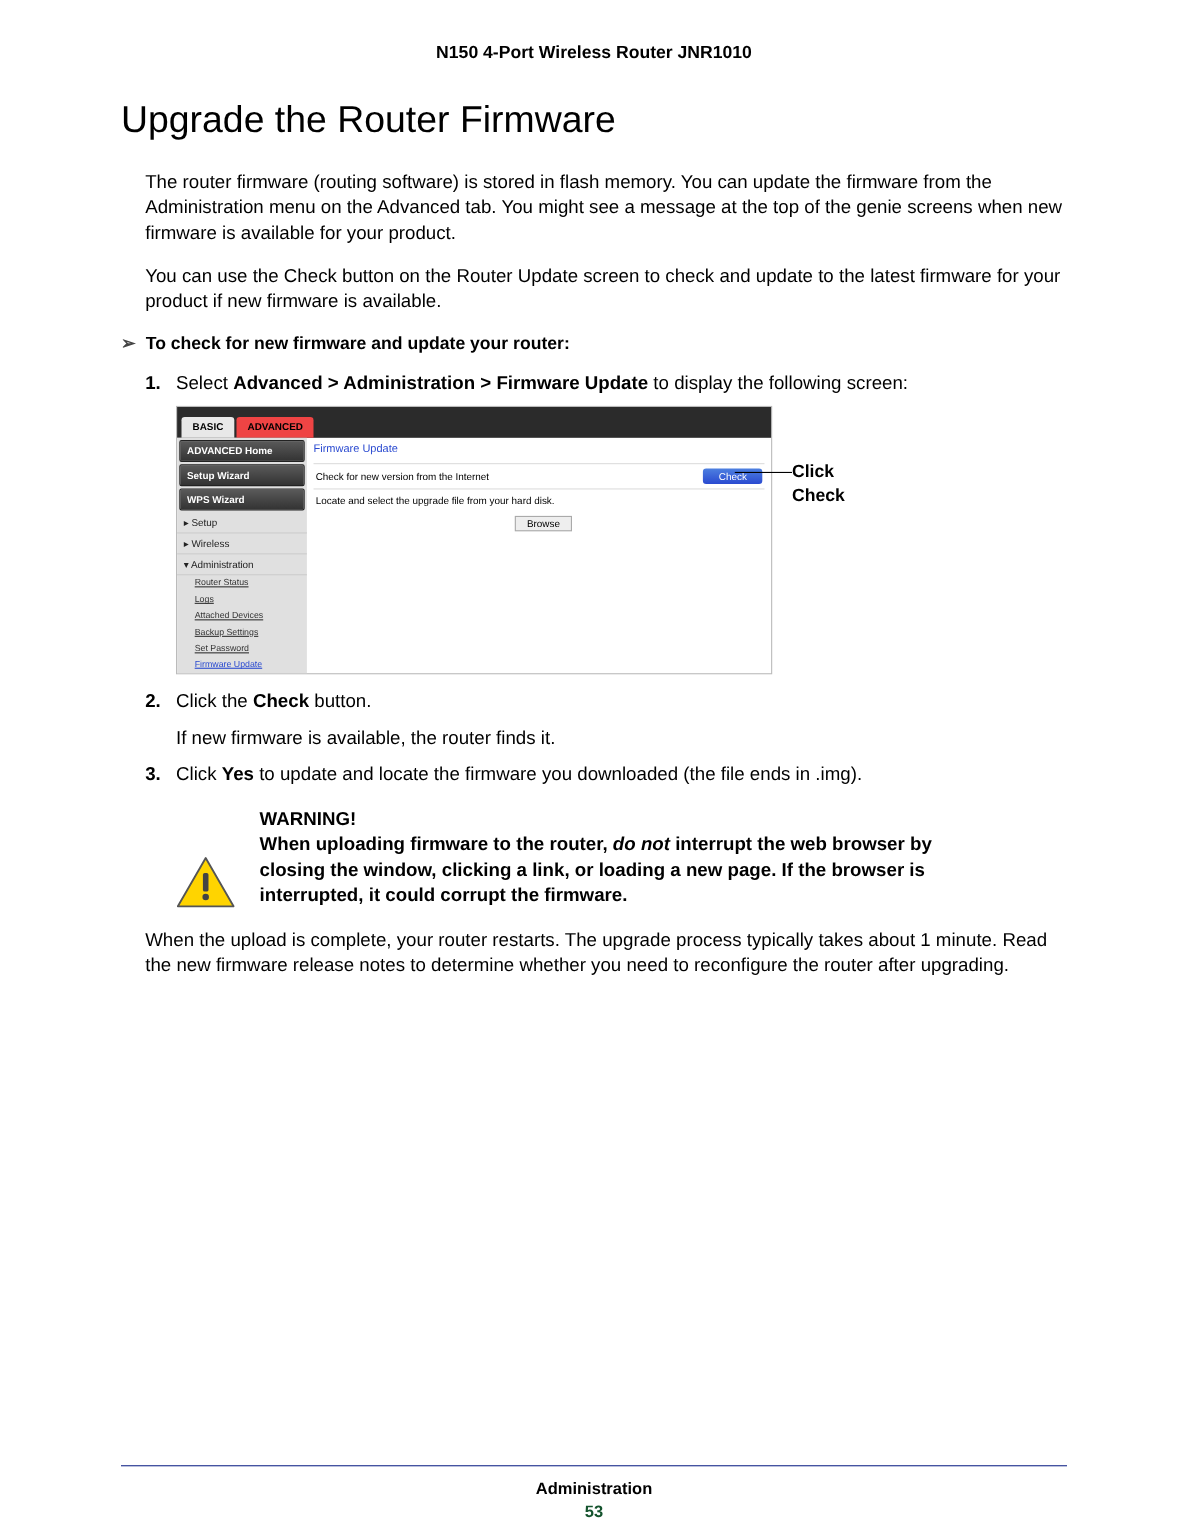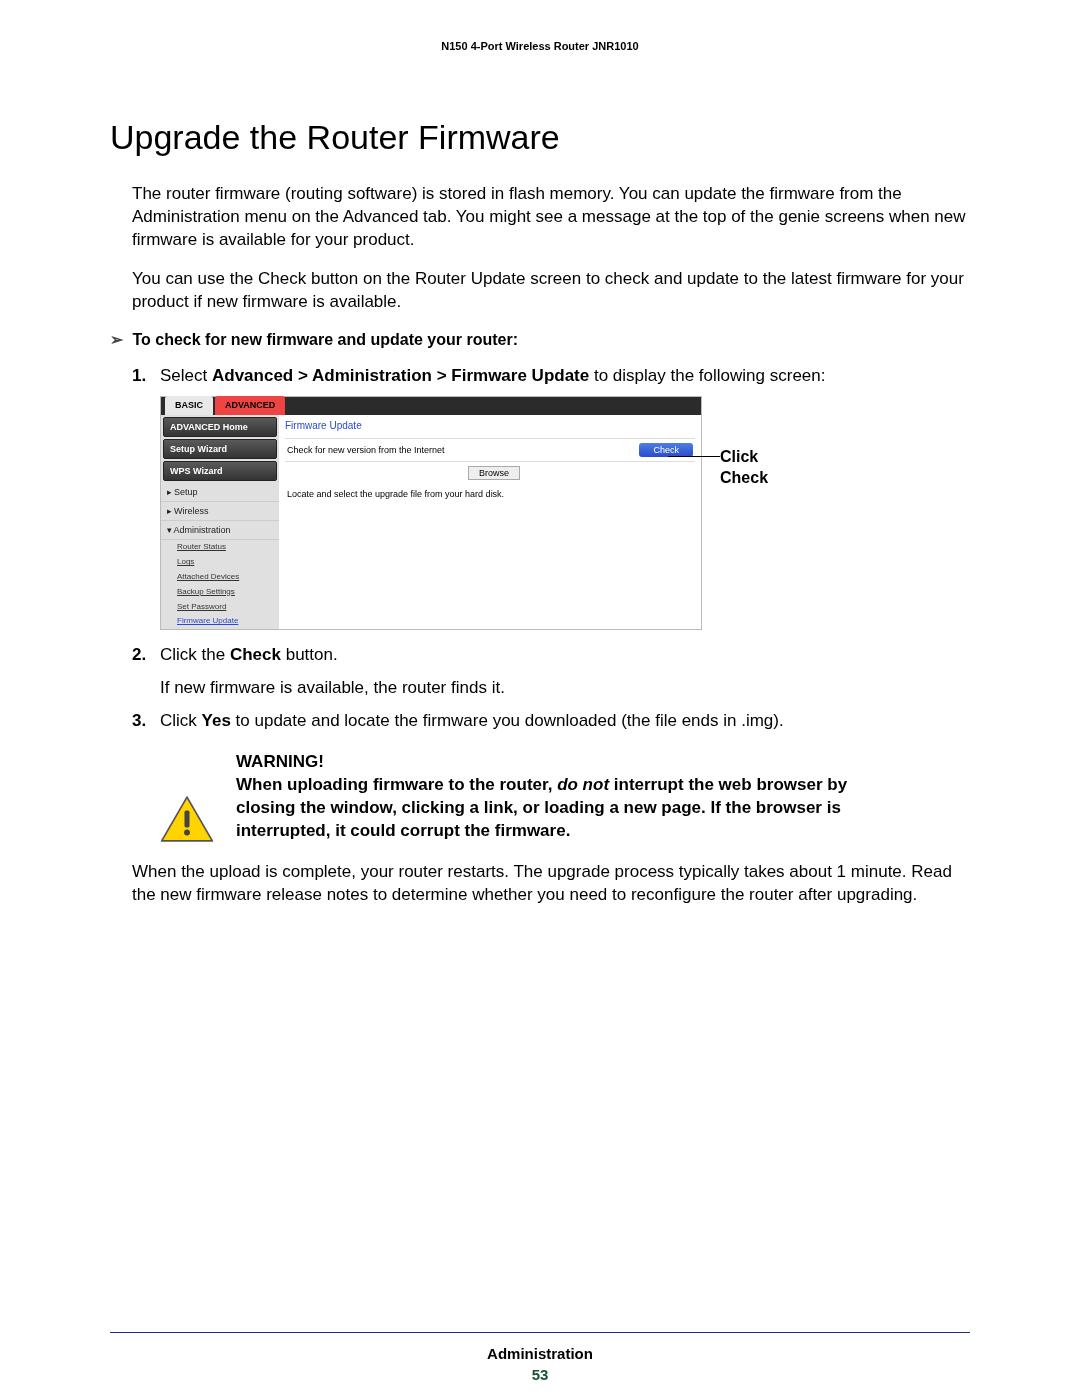--- a/index.html
+++ b/index.html
@@ -12,22 +12,22 @@
   .page {
     width: 1080px;
     min-height: 1397px;
     box-sizing: border-box;
     padding: 40px 110px 20px 110px;
     position: relative;
   }
   .header-title {
     text-align: center;
     font-weight: bold;
-    font-size: 11px;
-    margin-bottom: 66px;
+    font-size: 16px;
+    margin-bottom: 32px;
   }
   h1 {
     font-family: "Century Gothic", "Verdana", sans-serif;
     font-weight: normal;
     color: #000000;
     font-size: 34px;
     margin: 0 0 26px 0;
   }
   .body-text {
     font-size: 17px;
@@ -77,21 +77,21 @@
   .shot {
     width: 540px;
     border: 1px solid #bbb;
     font-size: 10px;
     background: #fff;
   }
   .shot-tabs {
     background: #2b2b2b;
     display: flex;
     align-items: flex-end;
-    height: 18px;
+    height: 28px;
     padding-left: 4px;
   }
   .shot-tab {
     padding: 3px 10px;
     font-size: 9px;
     font-weight: bold;
     border-top-left-radius: 3px;
     border-top-right-radius: 3px;
     margin-right: 2px;
   }
@@ -261,25 +261,25 @@
             </div>
 
             <div class="shot-main">
               <div class="fw-title">Firmware Update</div>
 
               <div class="fw-row">
                 <span>Check for new version from the Internet</span>
                 <button class="btn-blue">Check</button>
               </div>
 
+              <div class="fw-line2">
+                <span>Locate and select the upgrade file from your hard disk.</span>
+              </div>
               <div class="fw-line2" style="text-align:center;">
                 <button class="btn-browse">Browse</button>
-              </div>
-              <div class="fw-line2">
-                <span>Locate and select the upgrade file from your hard disk.</span>
               </div>
 
             </div>
           </div>
         </div>
 
         <div class="callout">
           <span class="line"></span>
           <span>Click</span><br>
           <span>Check</span>

